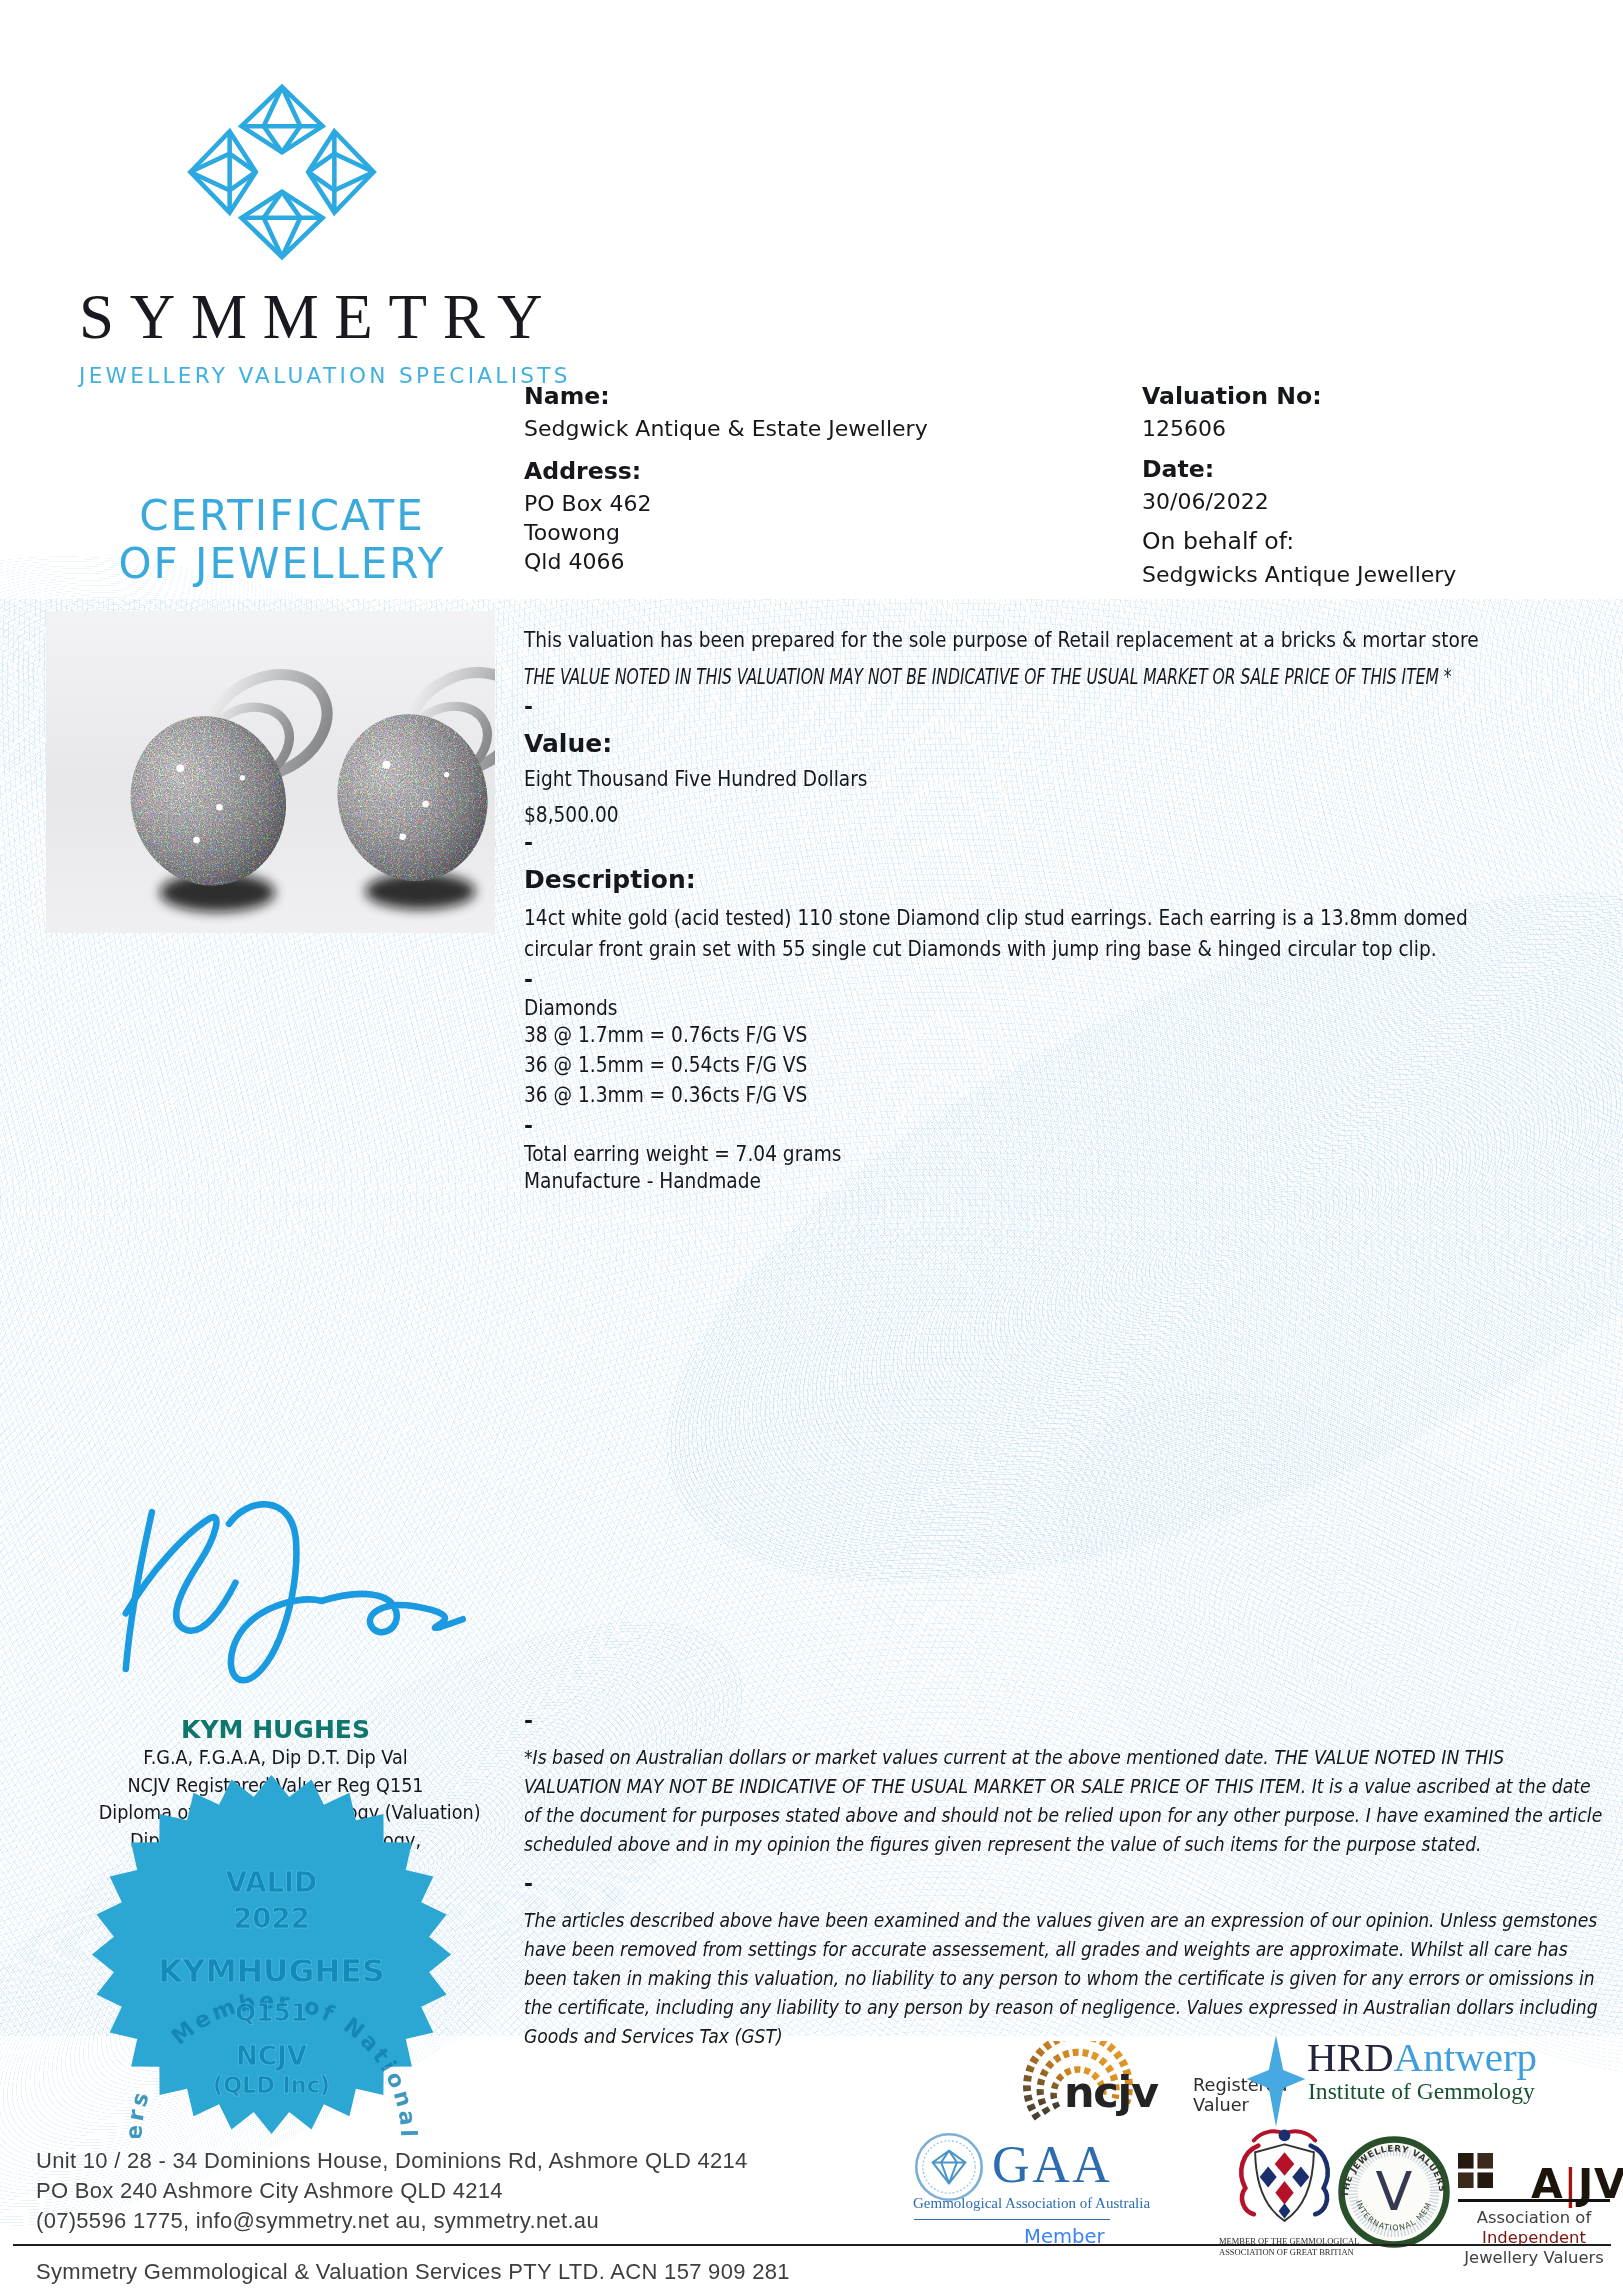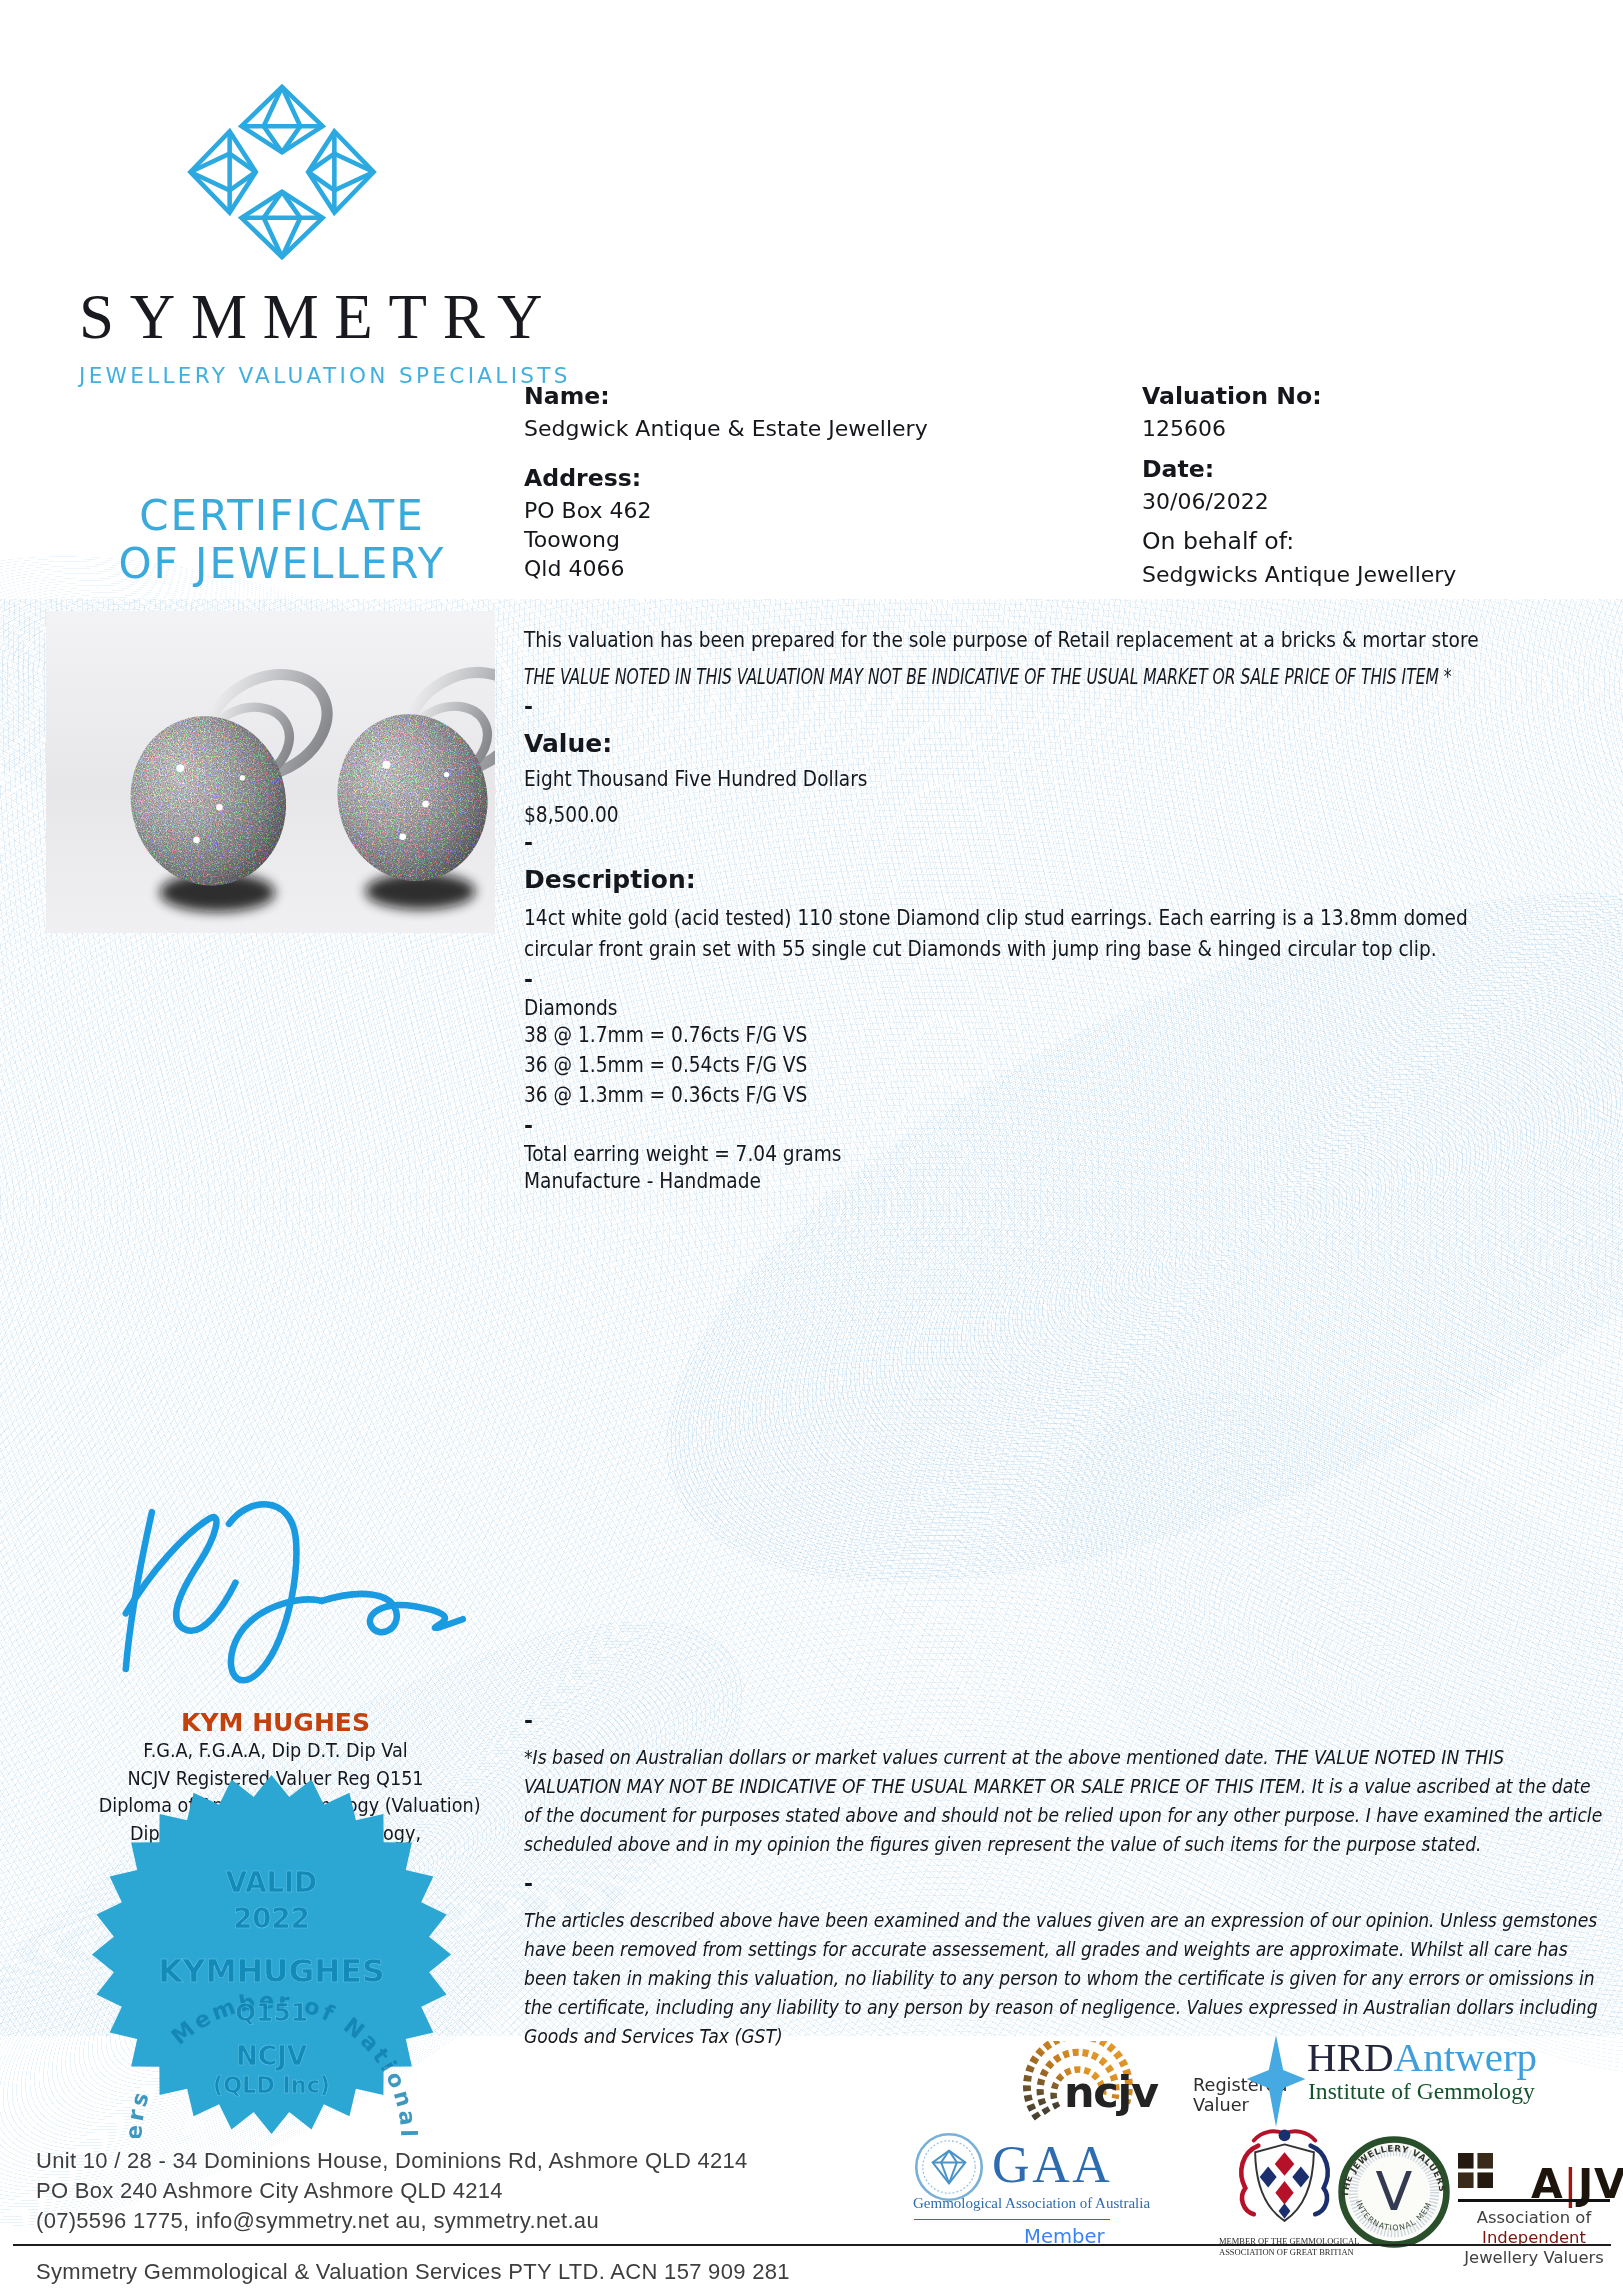--- a/index.html
+++ b/index.html
@@ -39,21 +39,21 @@
   
   #main-col{left:524px;top:627px;width:1087px;}
   .body-line{font-size:21.6px;white-space:nowrap;transform:scaleX(.86);transform-origin:0 50%;}
   .caps-line{font-size:21.6px;font-style:italic;white-space:nowrap;transform:scaleX(.72);transform-origin:0 50%;margin-top:11.8px;}
   .dash{font-weight:bold;font-size:21.6px;line-height:23.6px;margin-top:6.5px;}
   .sec-lbl{font-weight:bold;font-size:25px;margin-top:10.5px;}
   .mt6{margin-top:3.9px;}.mt12{margin-top:7.9px;}.mt16{margin-top:10.5px;}
   .desc-line{font-size:21.6px;line-height:31px;white-space:nowrap;transform:scaleX(.86);transform-origin:0 50%;}
   
   #valuer-block{left:79px;top:1486px;width:393px;text-align:center;}
-  #valuer-name{font-weight:bold;font-size:25px;margin-top:11px;color:#c2410c;}
+  #valuer-name{font-weight:bold;font-size:25px;margin-top:18px;color:#0f766e;}
   .cred{font-size:19.6px;line-height:27.5px;transform:scaleX(.9);transform-origin:50% 50%;white-space:nowrap;}
   
   #legal-block{left:524px;top:1702px;width:1087px;}
   .legal-para{font-size:20px;font-style:italic;line-height:29px;width:1257px;
               transform:scaleX(.86);transform-origin:0 0;margin-top:10.5px;}
   
   .footer-line{font-size:22px;line-height:30px;color:#3e3e3e;font-family:"Liberation Sans",sans-serif;letter-spacing:0.3px;}
   #footer-addr{left:36px;top:2146px;width:851px;}
   #footer-rule{left:13px;top:2244px;width:1598px;height:2px;background:#1e1e1e;}
   #footer-company{left:36px;top:2257px;width:1047px;}
@@ -135,21 +135,21 @@
   </div>
 
   <div id="title-block" class="abs">
     <div>CERTIFICATE</div>
     <div>OF  JEWELLERY</div>
   </div>
 
   <div id="client-block" class="abs hblock">
     <div class="lbl">Name:</div>
     <div class="val">Sedgwick Antique &amp; Estate Jewellery</div>
-    <div class="lbl" style="margin-top:18px;">Address:</div>
+    <div class="lbl" style="margin-top:11px;">Address:</div>
     <div class="val">PO Box 462</div>
     <div class="val">Toowong</div>
     <div class="val">Qld 4066</div>
   </div>
 
   <div id="valuation-block" class="abs hblock">
     <div class="lbl">Valuation No:</div>
     <div class="val">125606</div>
     <div class="lbl" style="margin-top:9.2px;">Date:</div>
     <div class="val">30/06/2022</div>

